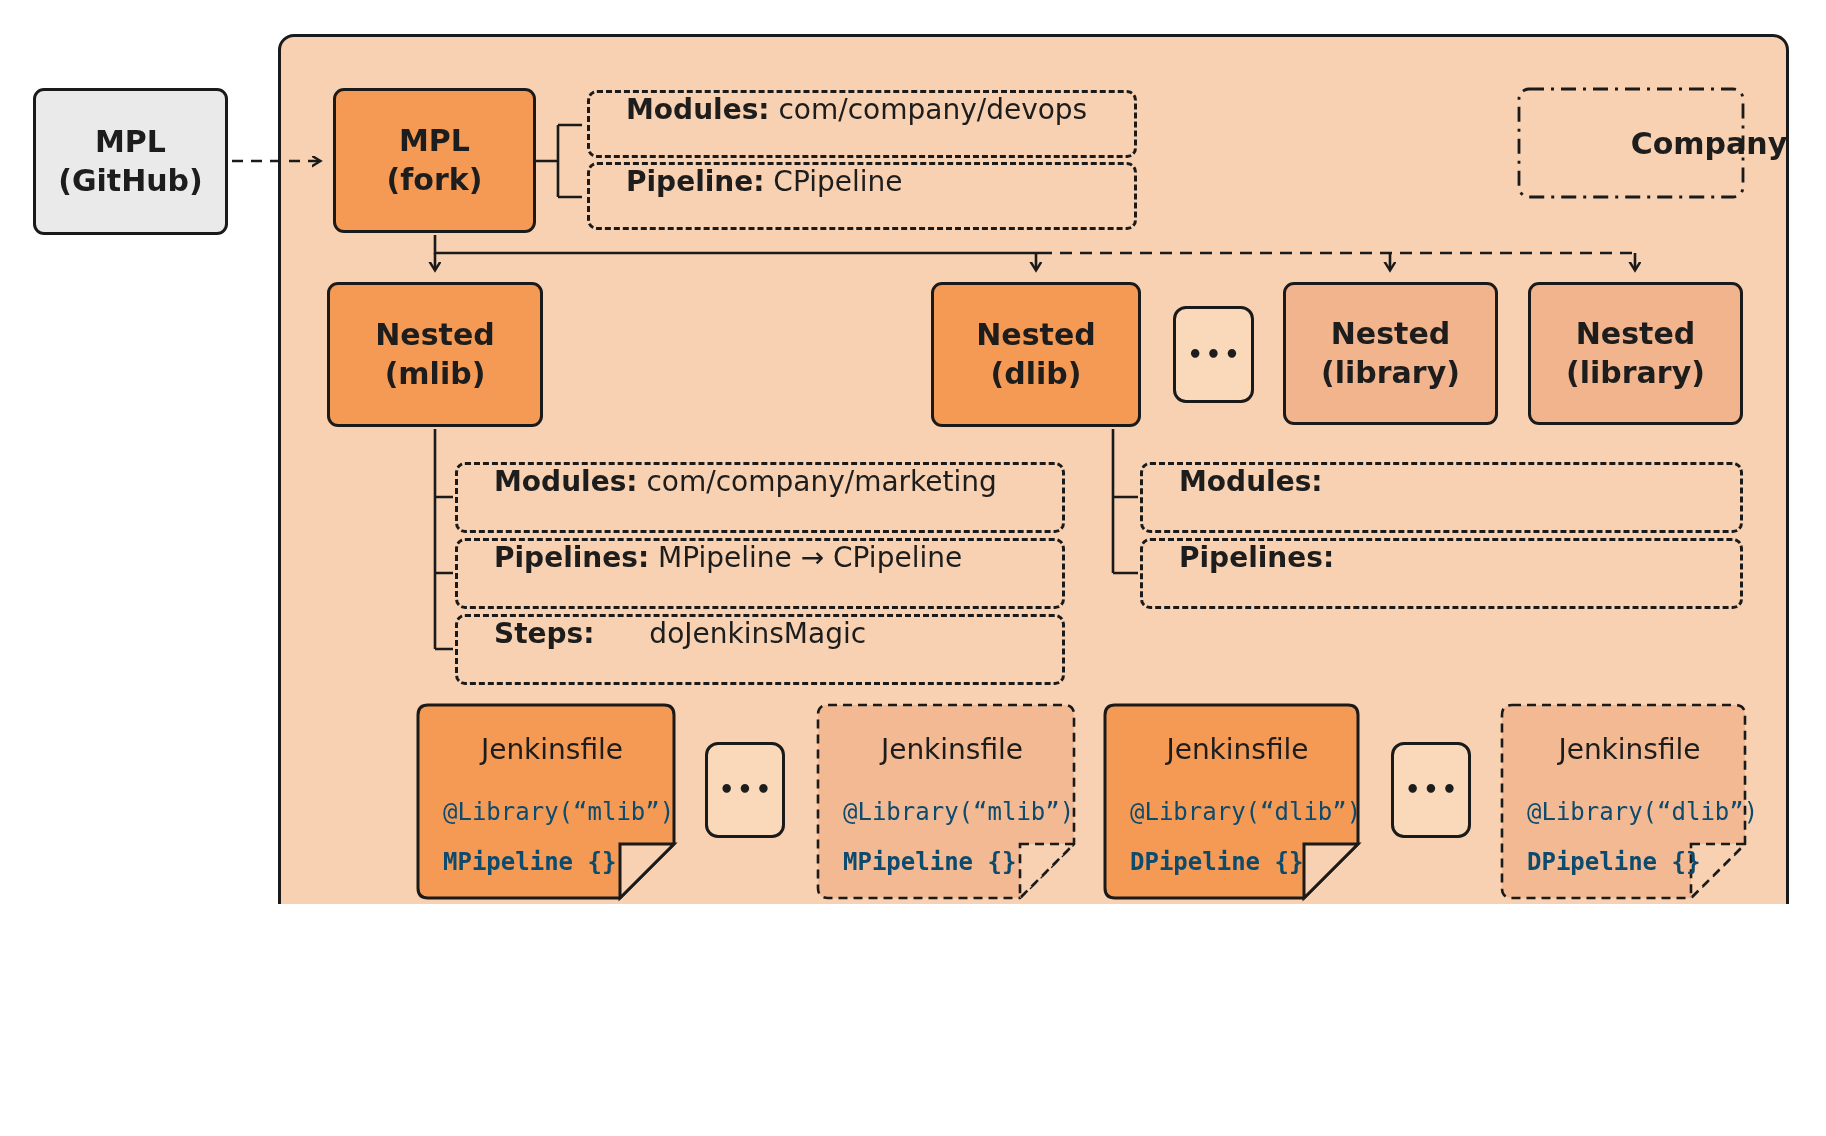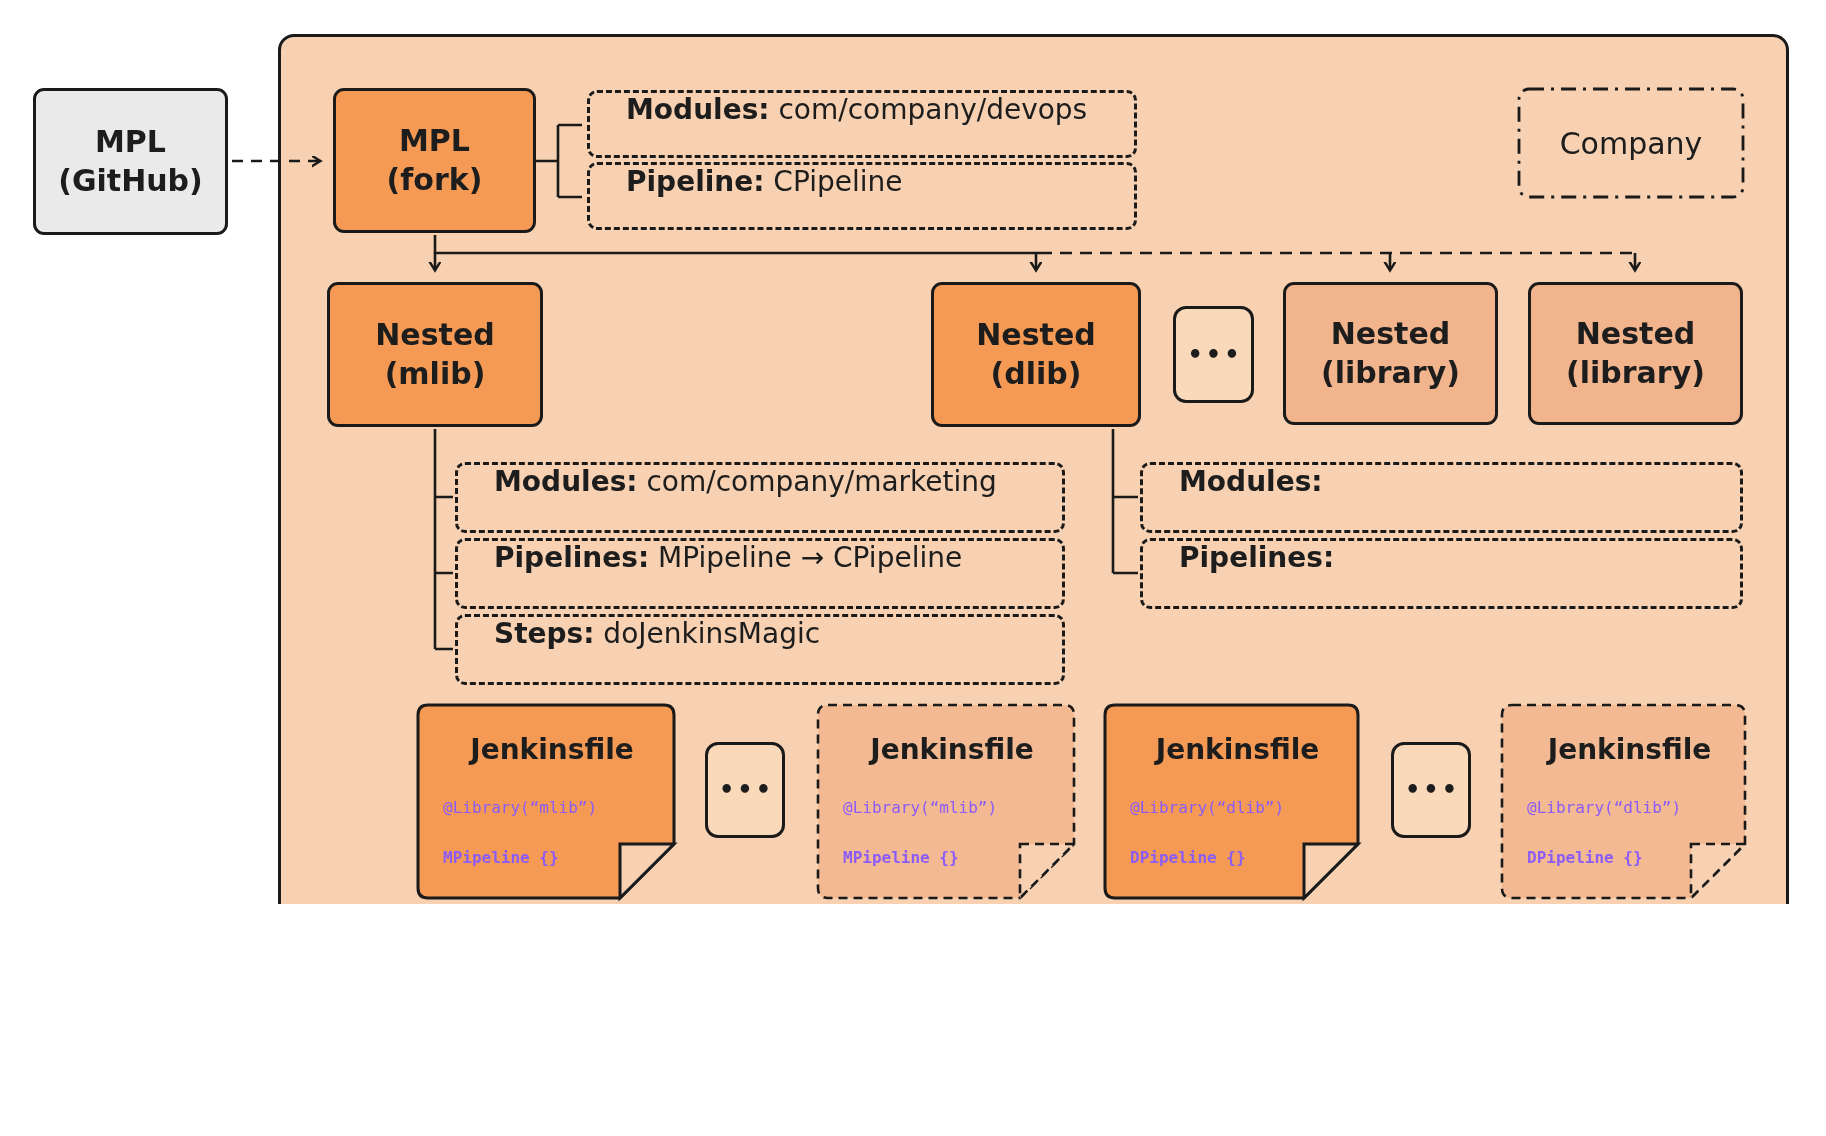--- a/index.html
+++ b/index.html
@@ -47,37 +47,37 @@
     font-size:28px;padding-left:36px;background:transparent;
     white-space:pre;
   }
   .detail-row b{font-weight:700;}
   .fd{left:587px;width:550px;height:68px;}
   .fd-1{top:90px;}
   .fd-2{top:162px;}
   .md{left:455px;width:610px;height:71px;}
   .md-1{top:462px;}
   .md-2{top:538px;}
-  .md-3{top:614px;}
+  .md-3{top:614px;gap:46px;}
   .dd{left:1140px;width:603px;height:71px;}
   .dd-1{top:462px;}
   .dd-2{top:538px;}
   .company-label{
-    left:1519px;top:89px;width:224px;height:108px;z-index:3;
+    left:1597px;top:89px;width:224px;height:108px;z-index:3;
     display:flex;align-items:center;justify-content:center;
-    font-weight:400;font-size:30px;
+    font-weight:700;font-size:30px;
   }
   .note-text{z-index:3;}
   .note-title{
     position:absolute;left:12px;right:0;top:28px;text-align:center;
-    font-weight:700;font-size:28px;
+    font-weight:400;font-size:28px;
   }
   .note-code{
     position:absolute;left:25px;right:4px;
-    font-family:"DejaVu Sans Mono",monospace;font-size:16px;color:#8b5cf6;
+    font-family:"DejaVu Sans Mono",monospace;font-size:24px;color:#0c4a6e;
   }
   .note-code.l1{top:93px;}
   .note-code.l2{top:143px;font-weight:bold;}
   .nt1{left:418px;top:705px;width:256px;height:193px;}
   .nt2{left:818px;top:705px;width:256px;height:193px;}
   .nt3{left:1105px;top:705px;width:253px;height:193px;}
   .nt4{left:1502px;top:705px;width:243px;height:193px;}
   .caption{
     left:84px;top:1050px;z-index:3;
     font-family:"Liberation Sans",sans-serif;font-weight:700;font-size:30px;color:#000;

